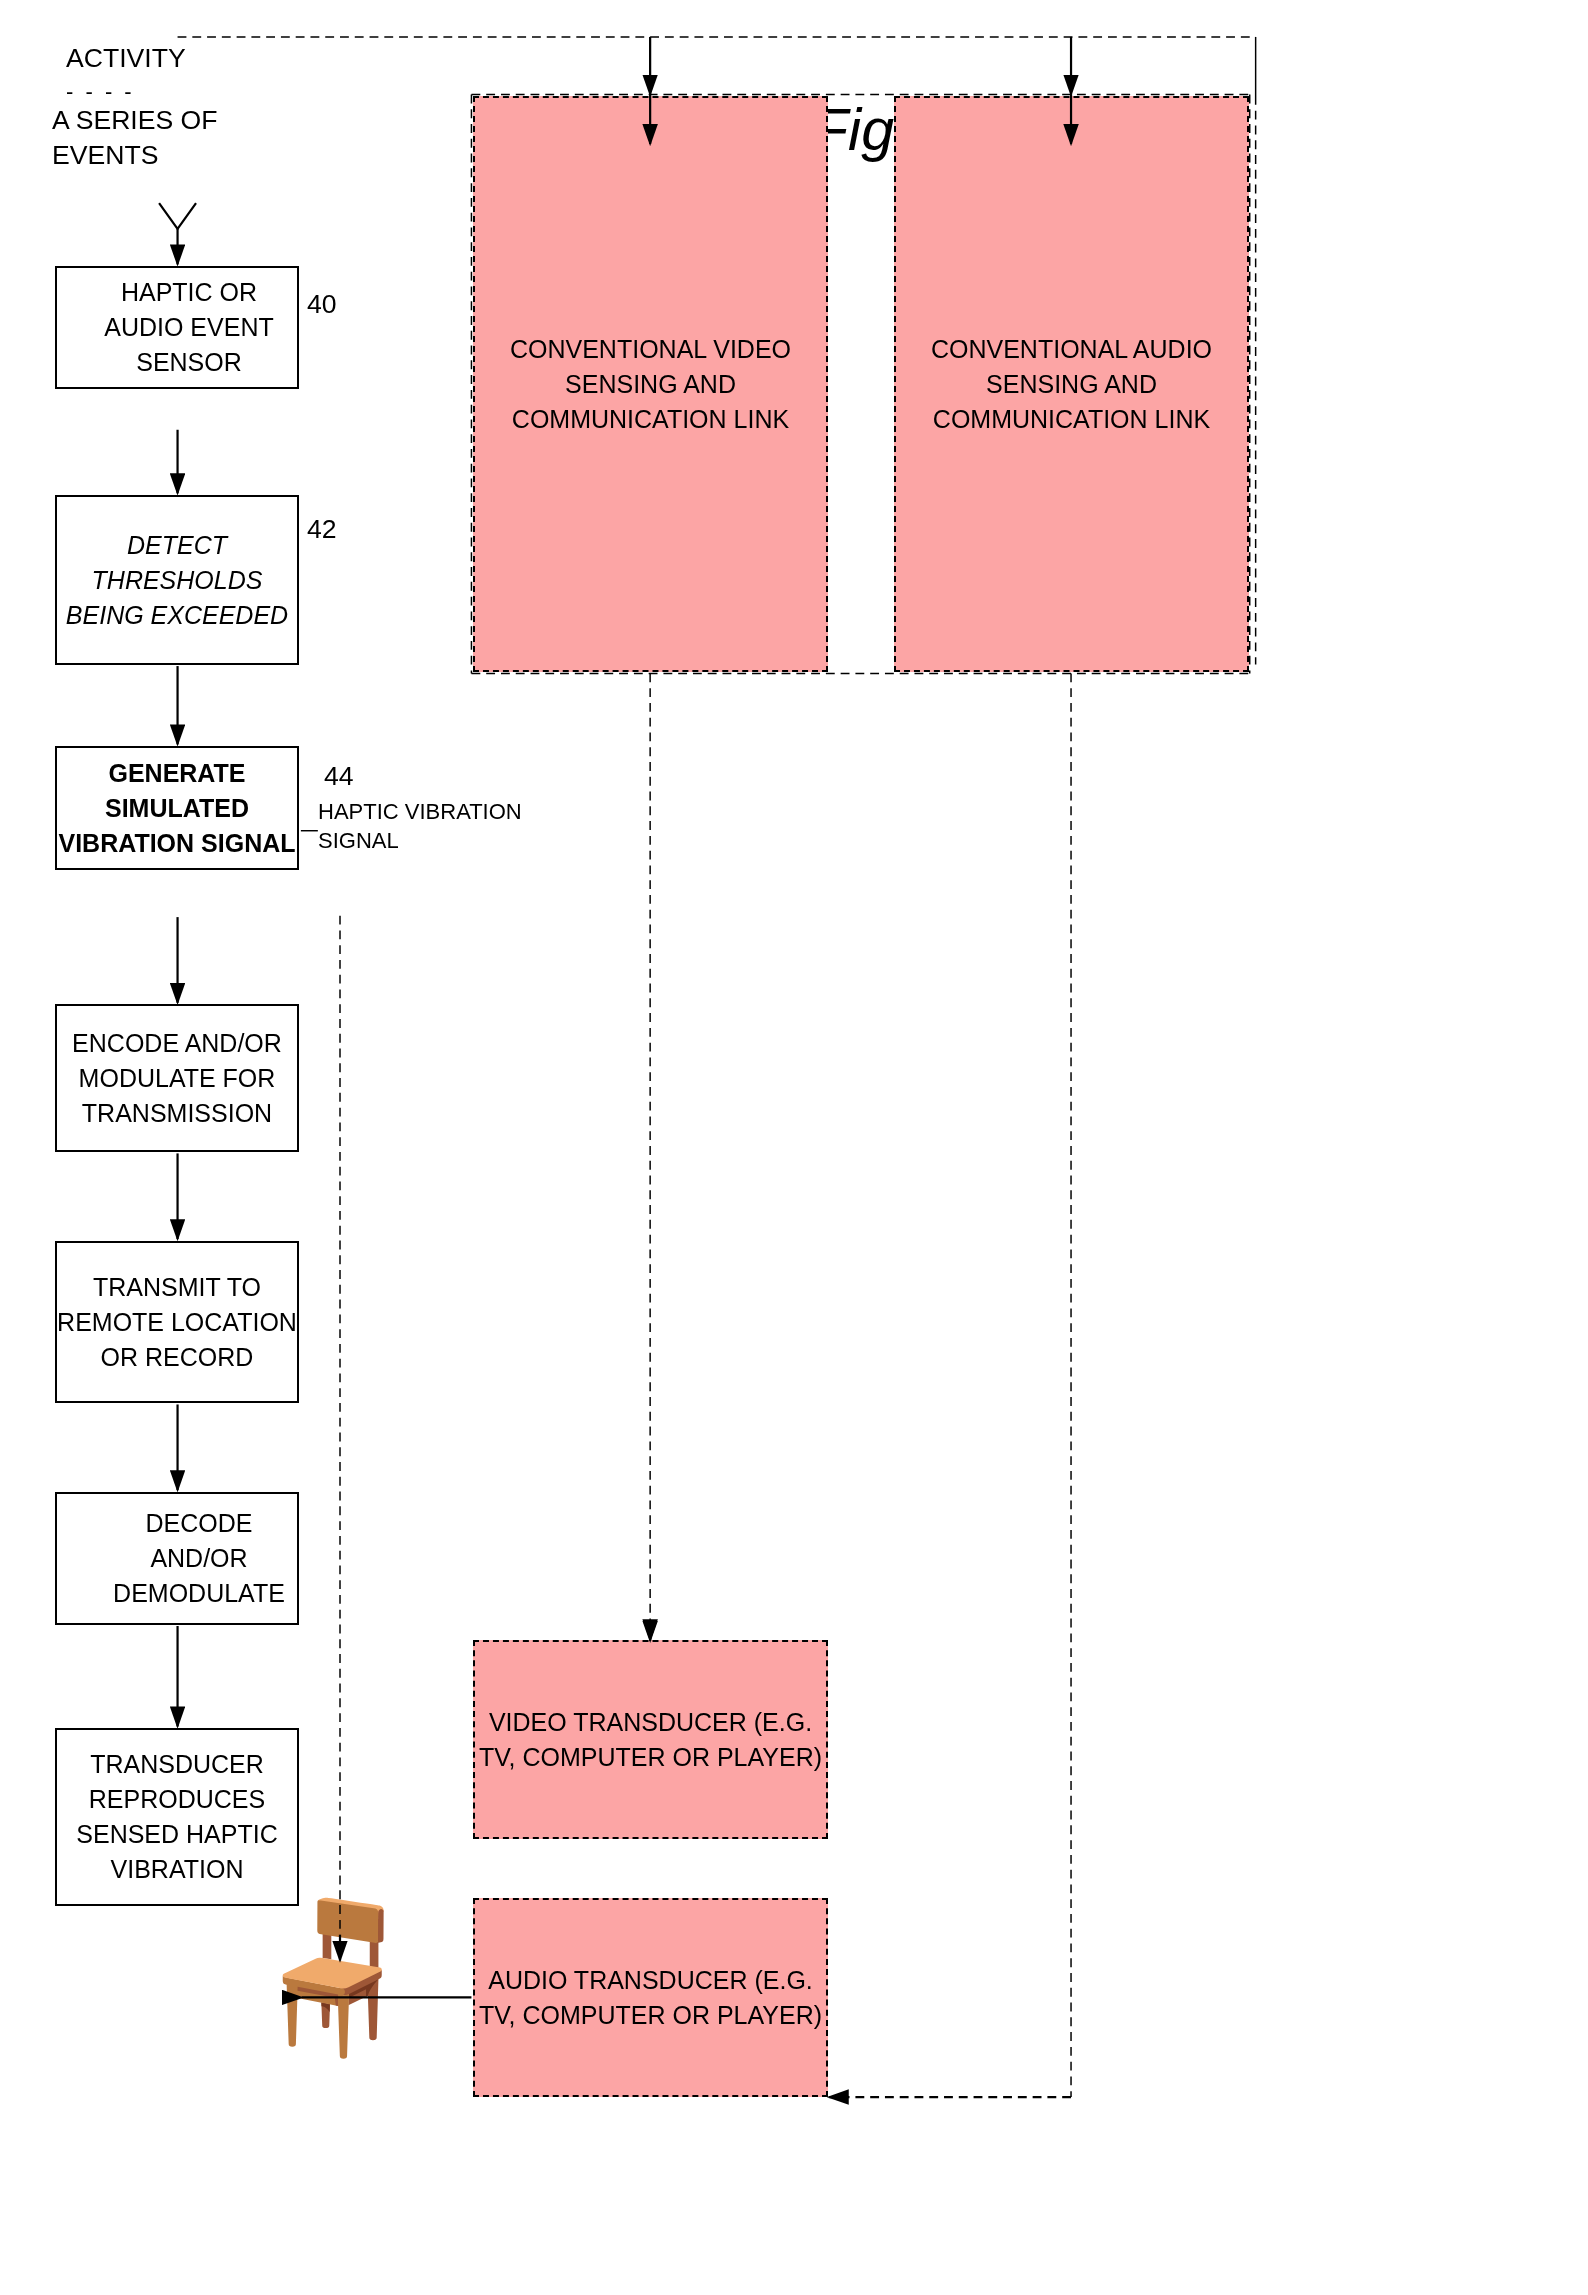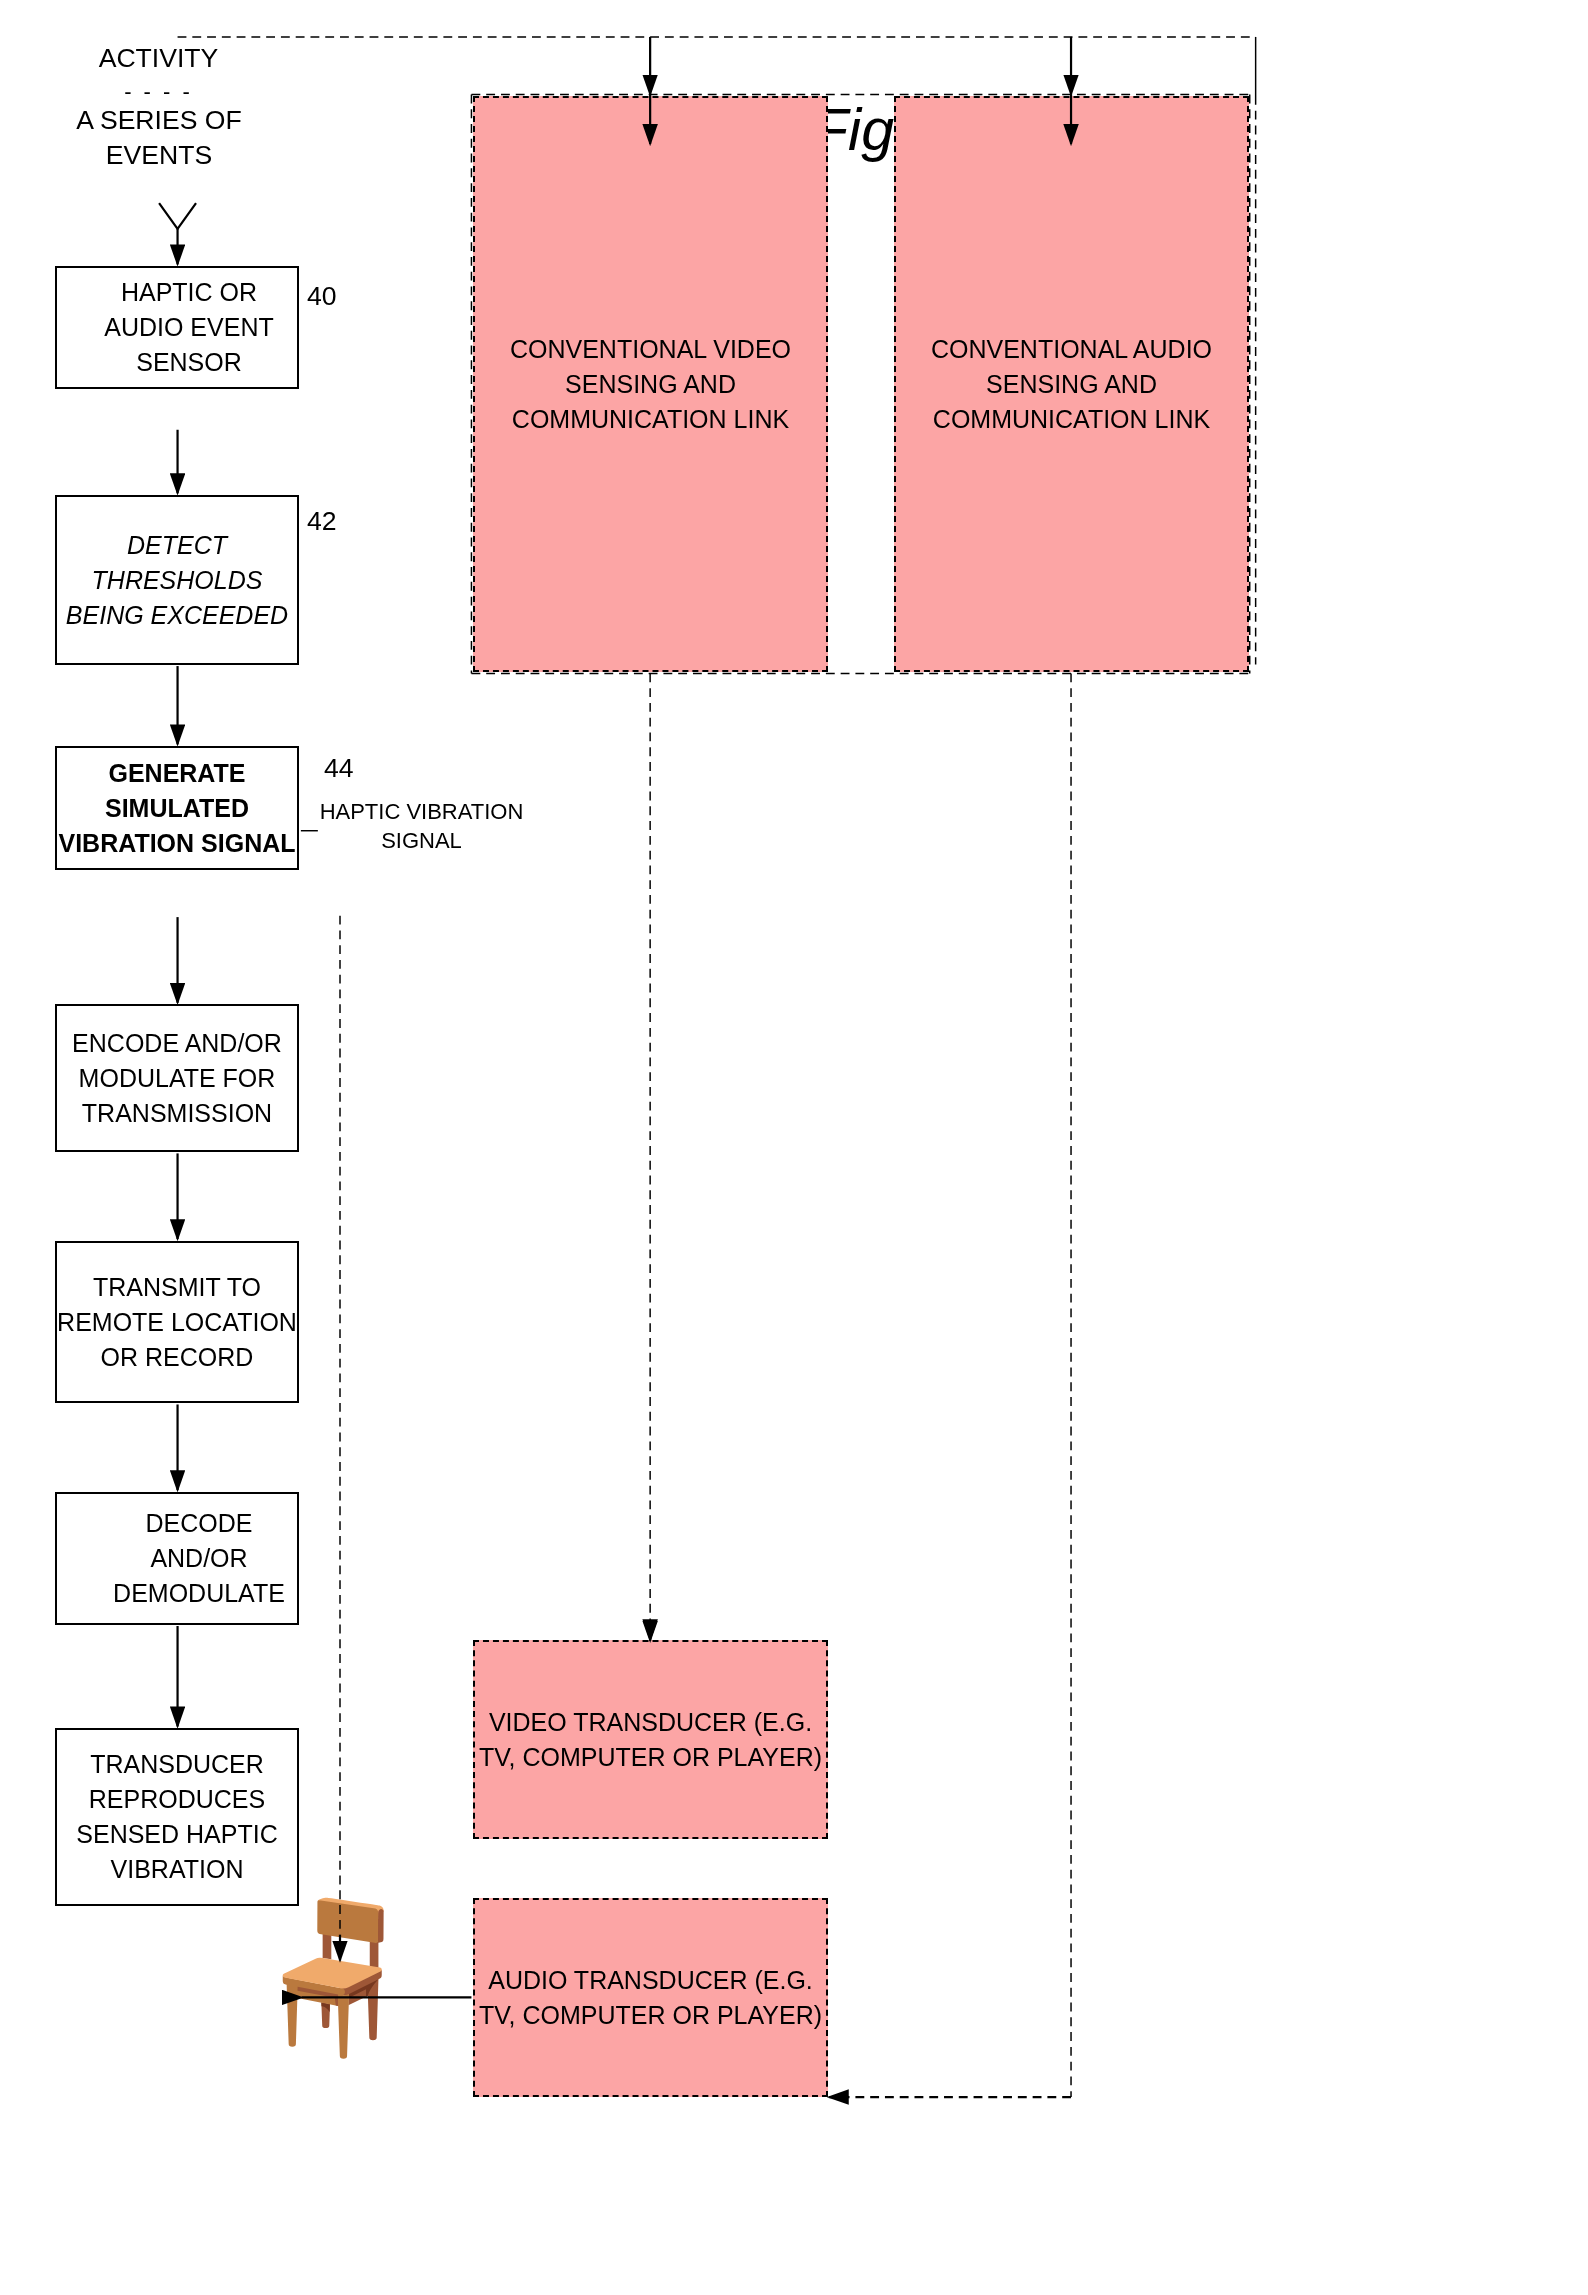--- a/index.html
+++ b/index.html
@@ -12,21 +12,21 @@
       overflow: hidden;
     }
     .diagram {
       position: relative;
       width: 1589px;
       height: 2295px;
     }
     
     .label {
       position: absolute;
-      text-align: center;
+      text-align: left;
       font-size: 26.6px;
       font-family: Arial, sans-serif;
       line-height: 1.3;
       color: #000;
     }
     
     .box {
       position: absolute;
       border: 2.2px solid #000;
       display: flex;
@@ -66,20 +66,21 @@
       font-size: 59px;
       font-family: Arial, sans-serif;
       font-style: italic;
       color: #000;
     }
     .ref-num {
       position: absolute;
       font-size: 26.6px;
       font-family: Arial, sans-serif;
       color: #000;
+      margin-top: 8px;
     }
   </style>
 </head>
 <body>
 
 <div class="diagram">
 
   <div class="fig-title" style="left:812px; top:96px;">Fig. 2</div>
 
   <div class="label" style="left:66px; top:41px; width:185px;">ACTIVITY</div>

